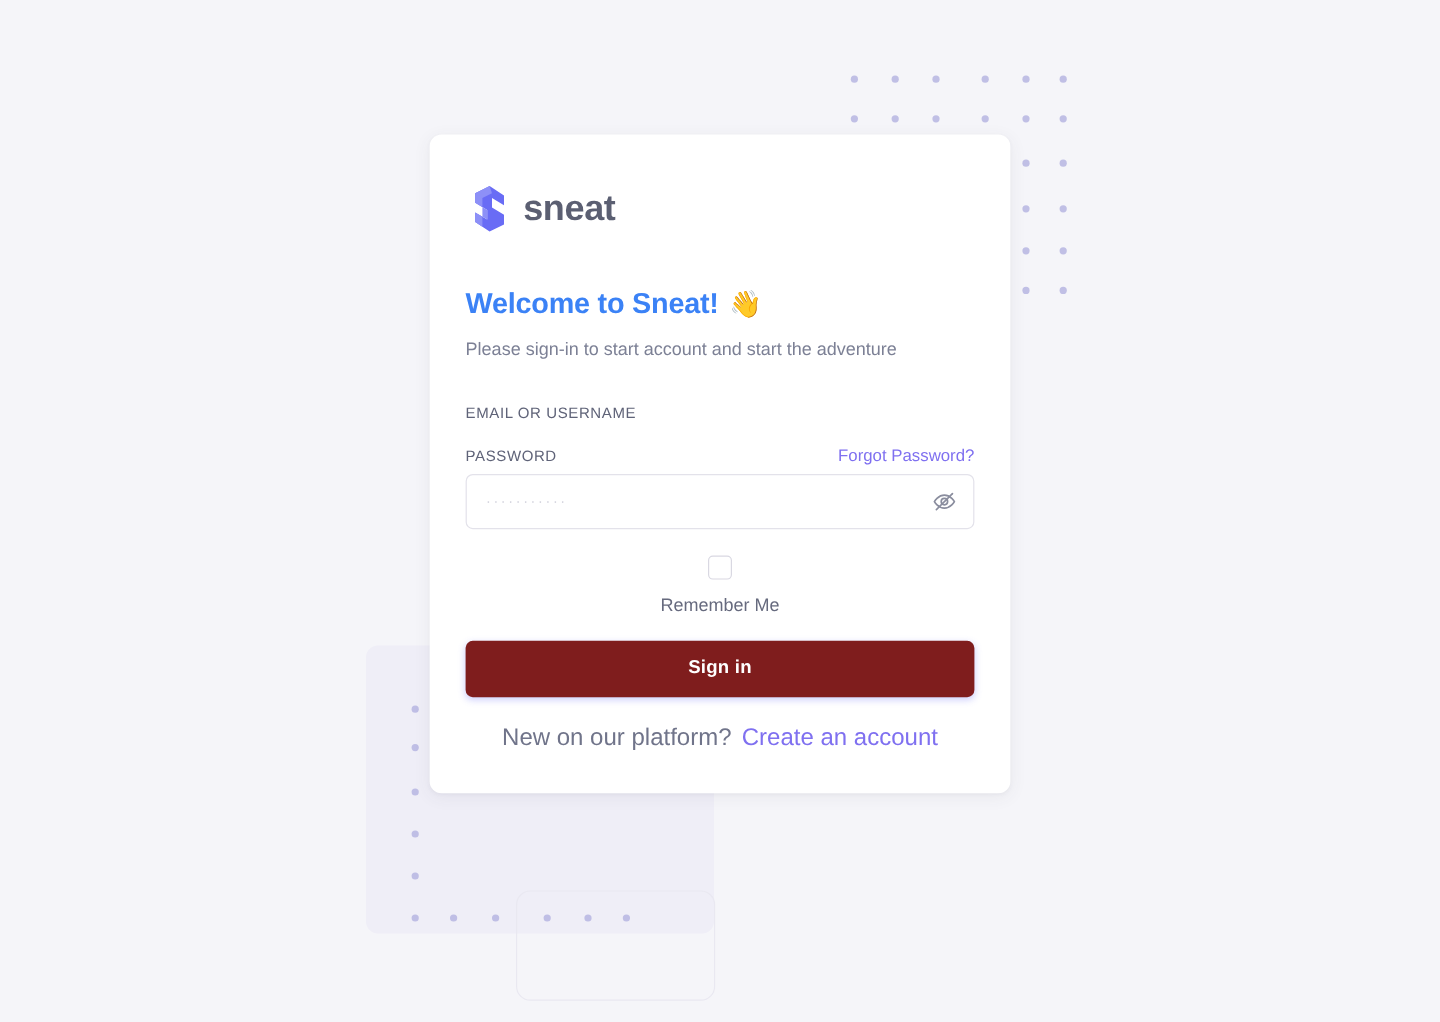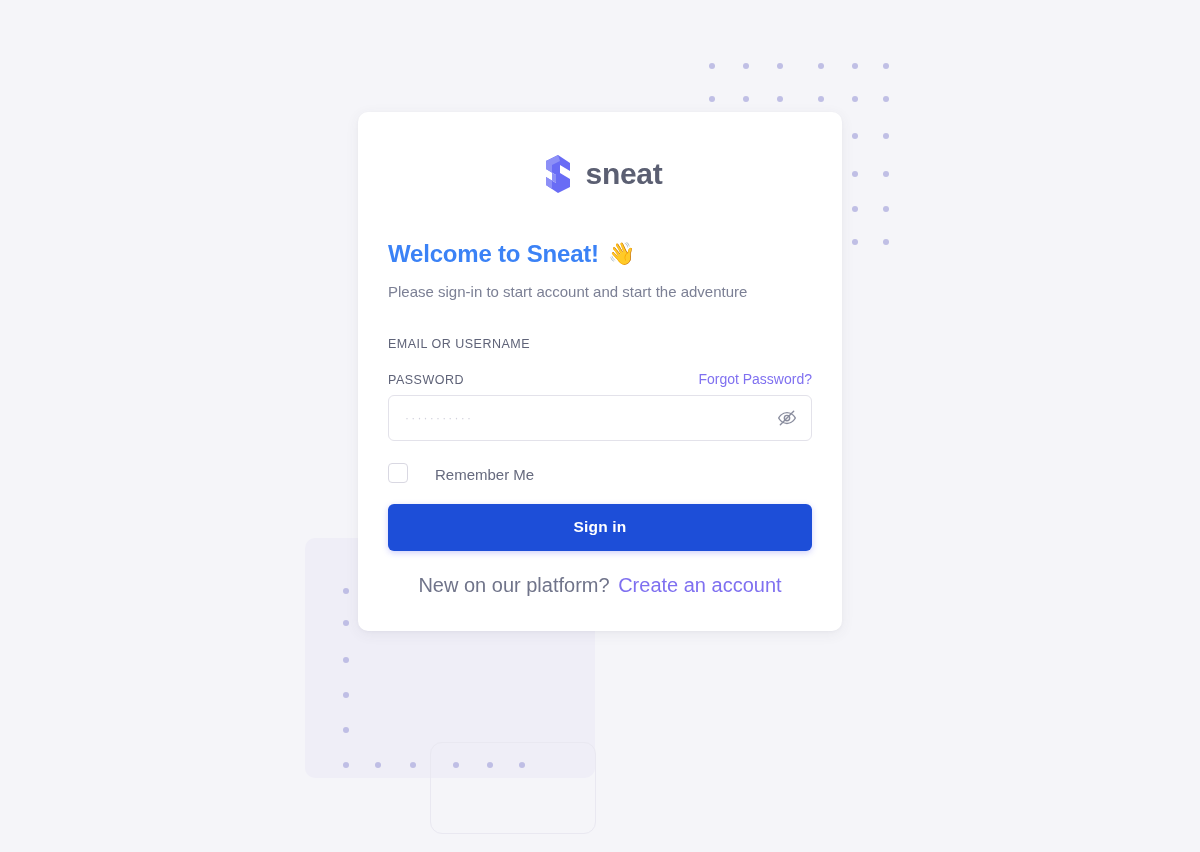--- a/index.html
+++ b/index.html
@@ -55,21 +55,21 @@
     border-radius: 10px;
     box-shadow: 0 3px 14px rgba(67, 64, 91, 0.07),
                 0 1px 3px rgba(67, 64, 91, 0.04);
     padding: 42px 30px 34px 30px;
   }
 
   
   .brand {
     display: flex;
     align-items: center;
-    justify-content: center;
+    justify-content: flex-start;
     gap: 14px;
     margin-bottom: 46px;
   }
 
   .brand-mark {
     width: 34px;
     height: 40px;
     display: block;
   }
 
@@ -181,24 +181,25 @@
     cursor: pointer;
     padding: 0;
     display: flex;
     align-items: center;
     justify-content: center;
   }
 
   
   .remember-row {
     display: flex;
-    align-items: flex-end;
-    gap: 27px;
+    align-items: center;
+    gap: 13px;
     margin-top: 22px;
     margin-bottom: 21px;
+    flex-direction: column;
   }
 
   .checkbox {
     width: 20px;
     height: 20px;
     border: 1.5px solid #d9d8e2;
     border-radius: 4px;
     background: #fff;
     cursor: pointer;
     flex: none;
@@ -207,21 +208,21 @@
   .remember-label {
     font-size: 15px;
     color: #666a7e;
     cursor: pointer;
   }
 
   
   .signin-btn {
     width: 100%;
     height: 47px;
-    background: #1d4ed8;
+    background: #7f1d1d;
     color: #ffffff;
     border: none;
     border-radius: 6px;
     font-family: "Liberation Sans", sans-serif;
     font-size: 15.5px;
     font-weight: bold;
     letter-spacing: 0.2px;
     cursor: pointer;
     box-shadow: 0 2px 6px rgba(105, 108, 245, 0.32);
   }

